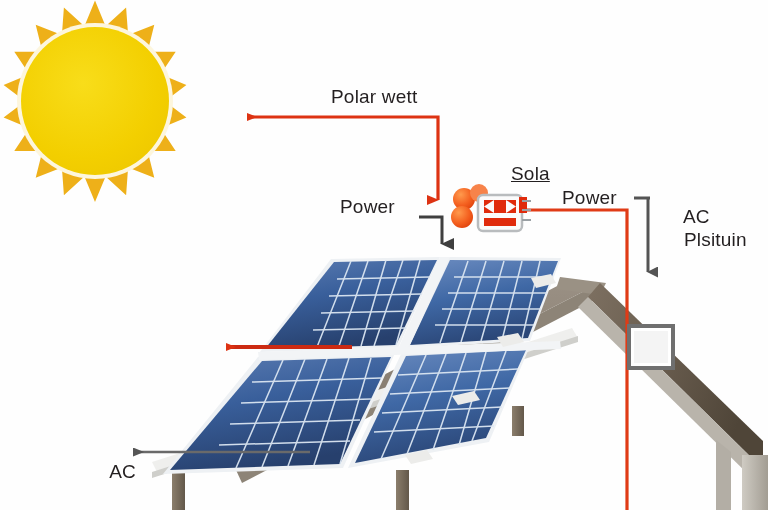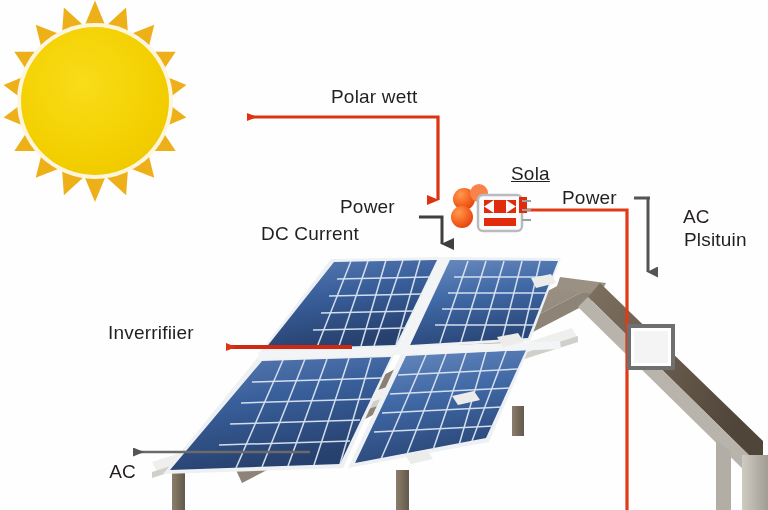--- a/index.html
+++ b/index.html
@@ -260,32 +260,30 @@
         <line x1="522" y1="210" x2="531" y2="210"></line>
         <line x1="522" y1="220" x2="531" y2="220"></line>
       </g>
     </g>
   </svg>
 
   <div class="label" id="label-polar-wett">Polar wett</div>
 
   <div class="label" id="label-cell">Power</div>
 
-  <div class="label" id="label-dc-current">DC Current</div>
 
   <div class="label" id="label-sola">Sola</div>
 
   <div class="label" id="label-power">Power</div>
 
   <div class="label" id="label-ac-plsituin">
     <span class="ln">AC</span>
     <span class="ln">Plsituin</span>
   </div>
 
-  <div class="label" id="label-inverrifier">Inverrifiier</div>
 
 
   <div class="label" id="label-ac-grid">
     <span class="ln">AC</span>
     
     
   </div>
 
 </div>
 

